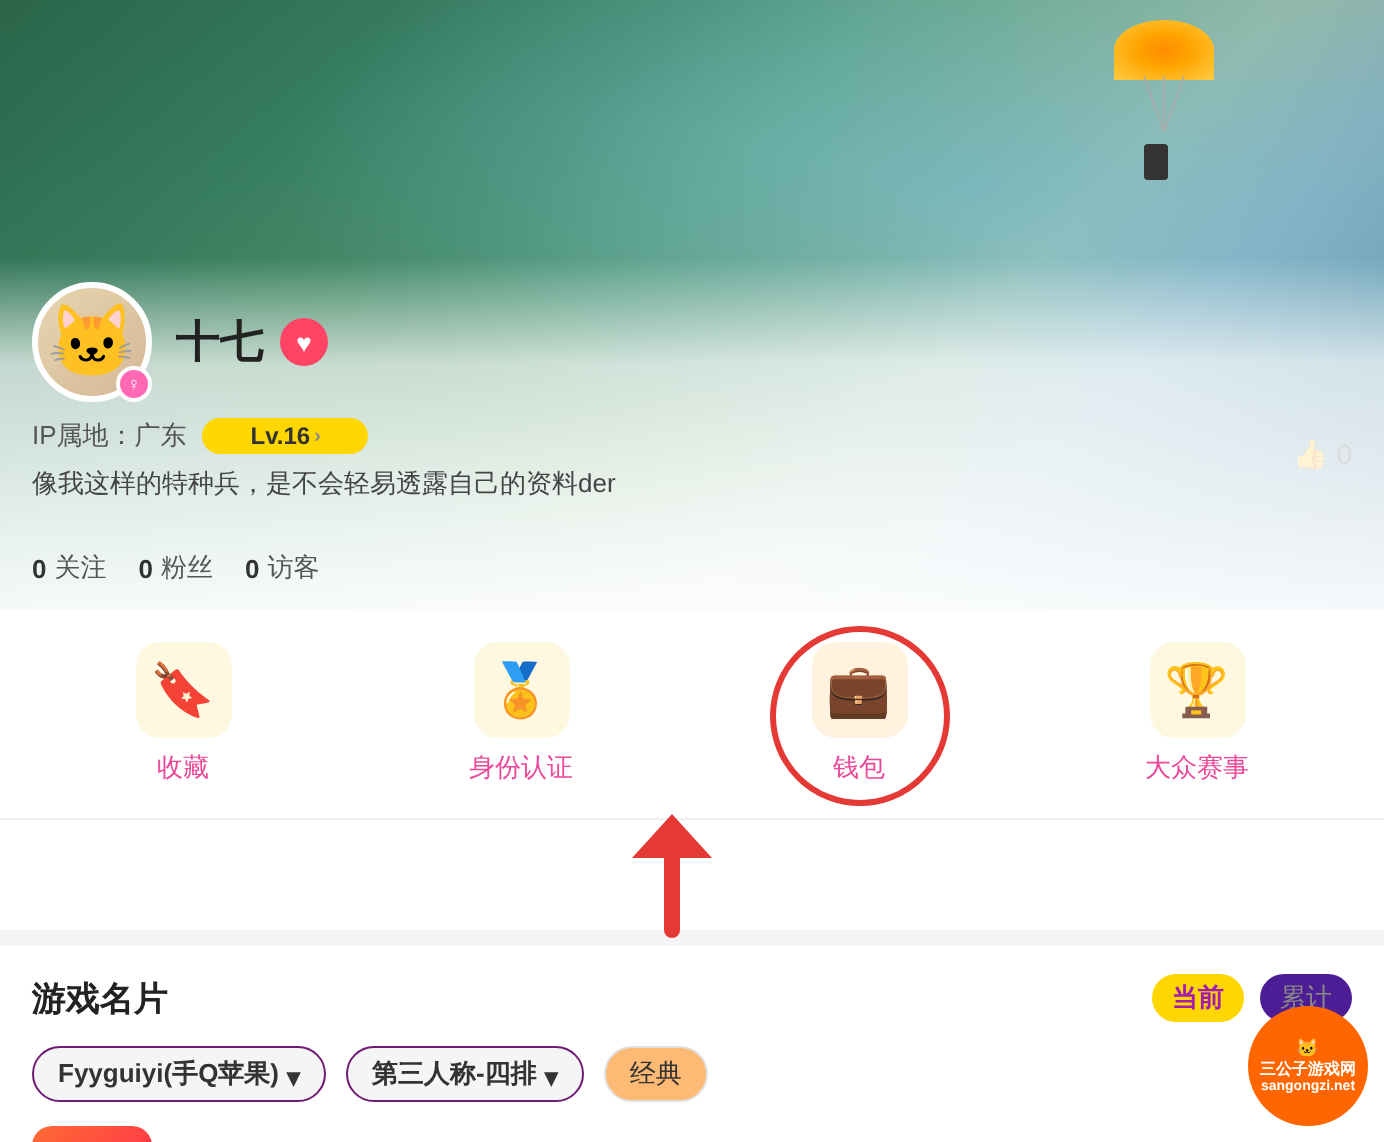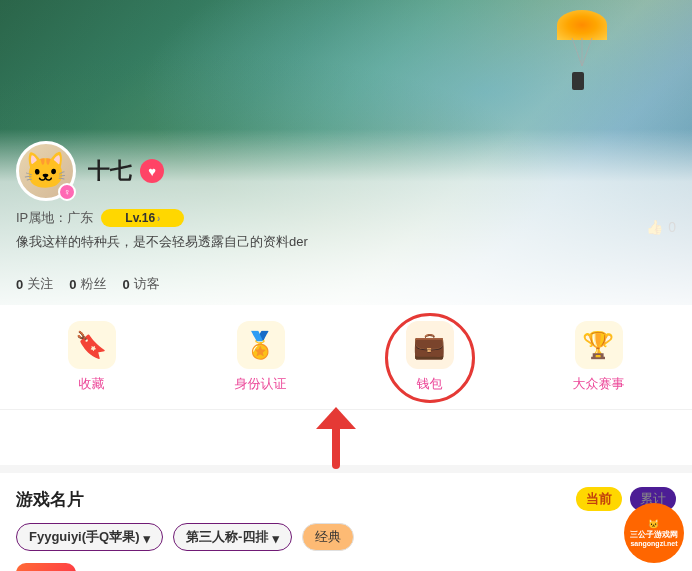--- a/index.html
+++ b/index.html
@@ -292,21 +292,21 @@
     .tab-btn {
       padding: 3px 10px;
       border-radius: 12px;
       font-size: 13px;
       border: none;
       cursor: pointer;
     }
 
     .tab-btn.active {
       background: #ffd700;
-      color: #c2410c;
+      color: #a21caf;
       font-weight: bold;
     }
 
     .tab-btn.inactive {
       background: #4c1d95;
       color: #888;
     }
 
     .filter-row {
       display: flex;

